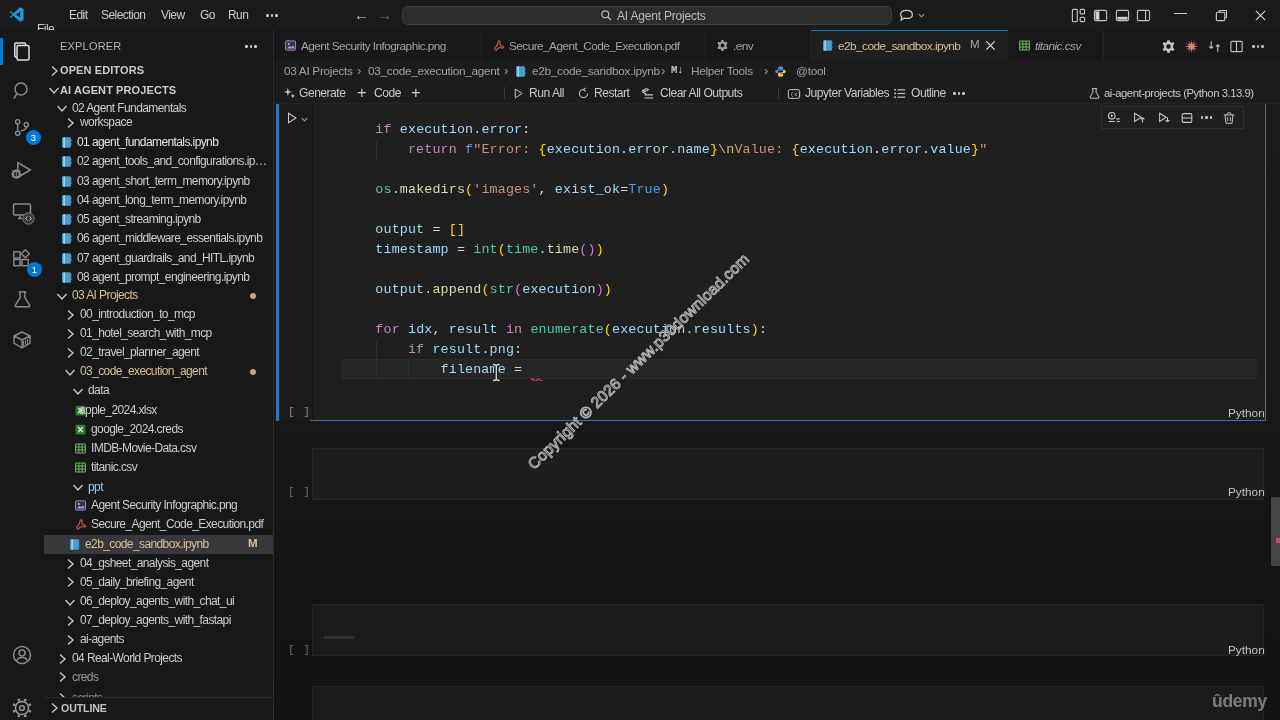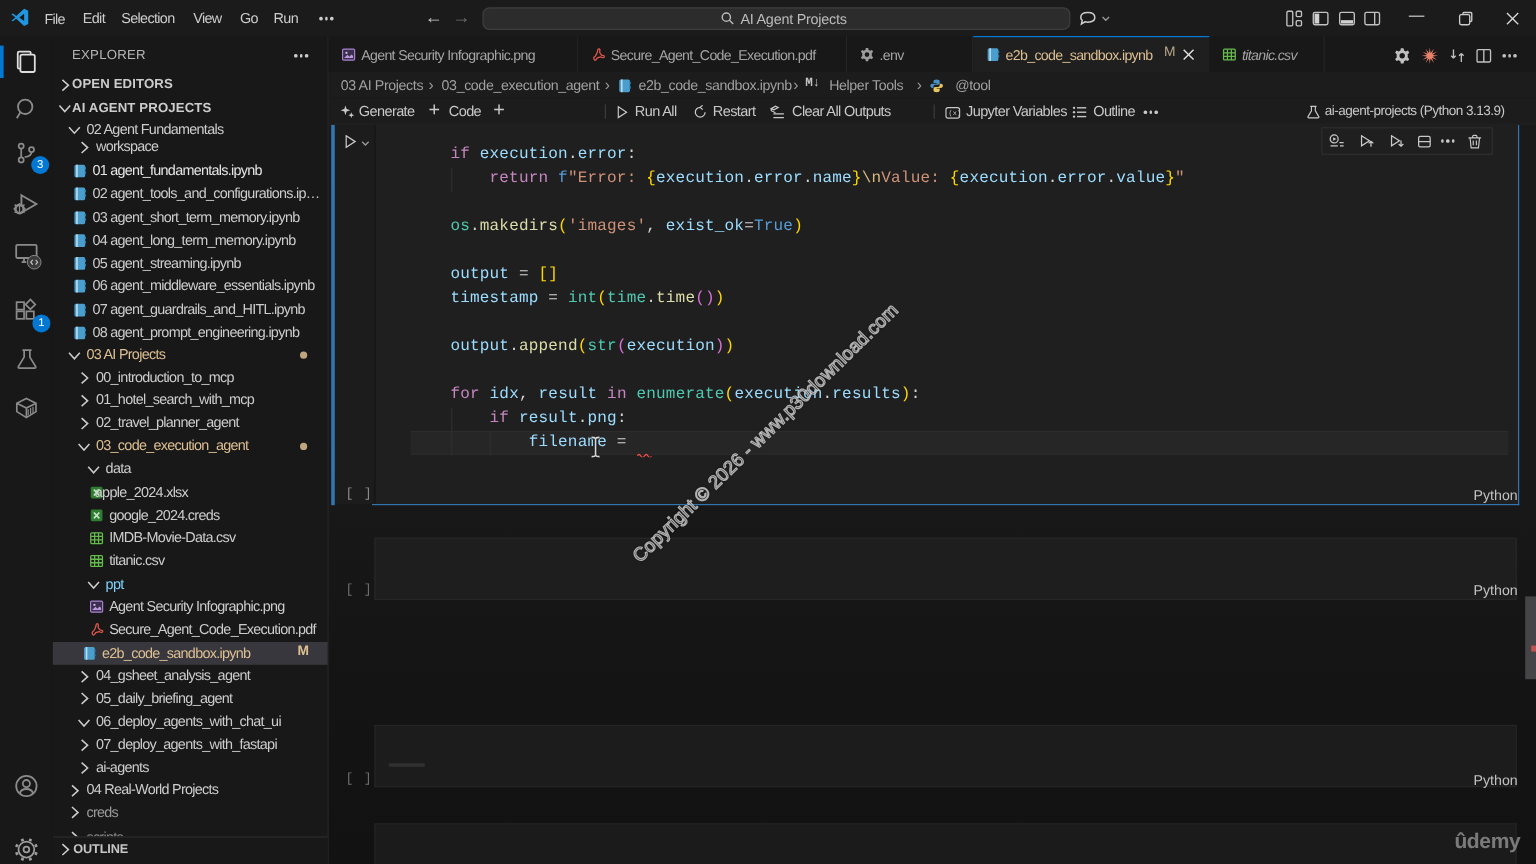--- a/index.html
+++ b/index.html
@@ -15,21 +15,21 @@
   .tbtn { color:#c8c8c8; font-size:12.1px; letter-spacing:-0.5px; position:absolute; top:0; white-space:nowrap;}
 </style>
 </head>
 <body>
 <div id="stage">
 <div class="abs" style="left:0;top:0;width:1280px;height:30px;background:#1b1b1b;"></div>
 <svg class="abs" style="left:8.5px;top:5.5px" width="15" height="17" viewBox="0 0 100 100">
  <path fill="#2196e0" d="M74 2 L30 42 L12 28 L3 32 L26 50 L3 68 L12 72 L30 58 L74 98 L97 87 L97 13 Z"></path>
  <path fill="#181818" d="M74 30 V70 L47 50 Z"></path>
     </svg>
-<div class="abs ui" style="left:37px;top:9px">File</div>
+<div class="abs ui" style="left:37px;top:22px">File</div>
 <div class="abs ui" style="left:69px;top:7.5px">Edit</div>
 <div class="abs ui" style="left:101px;top:7.5px">Selection</div>
 <div class="abs ui" style="left:161px;top:7.5px">View</div>
 <div class="abs ui" style="left:200px;top:7.5px">Go</div>
 <div class="abs ui" style="left:228px;top:7.5px">Run</div>
 <div class="abs" style="left:266.0px;top:14px;width:2.6px;height:2.6px;border-radius:50%;background:#cccccc;"></div>
     <div class="abs" style="left:270.5px;top:14px;width:2.6px;height:2.6px;border-radius:50%;background:#cccccc;"></div>
     <div class="abs" style="left:275.0px;top:14px;width:2.6px;height:2.6px;border-radius:50%;background:#cccccc;"></div>
 <div class="abs" style="left:354px;top:5.5px;color:#c8c8c8;font-size:15px">←</div>
 <div class="abs" style="left:377px;top:5.5px;color:#707070;font-size:15px">→</div>

